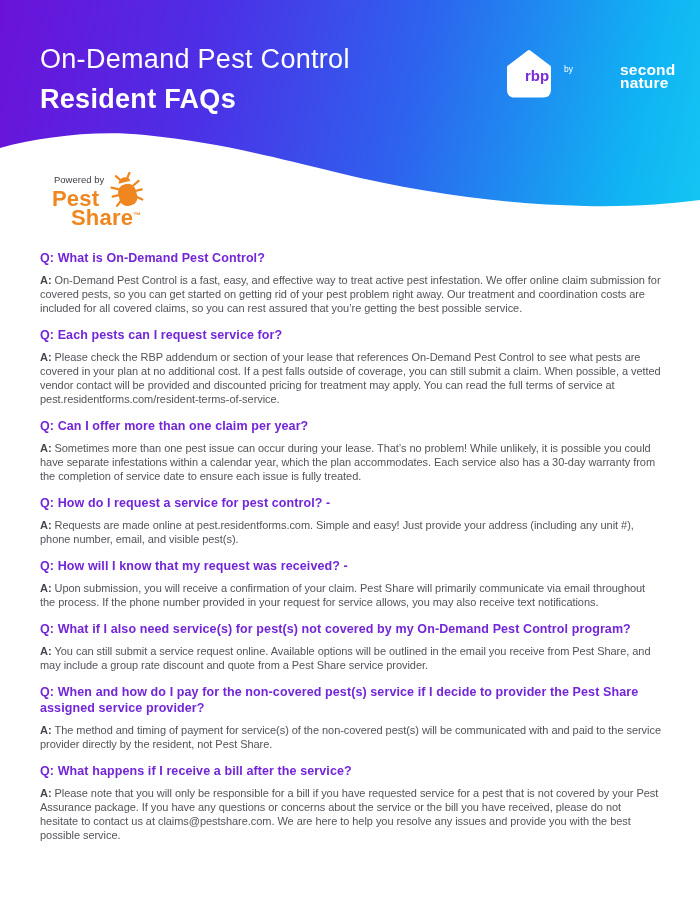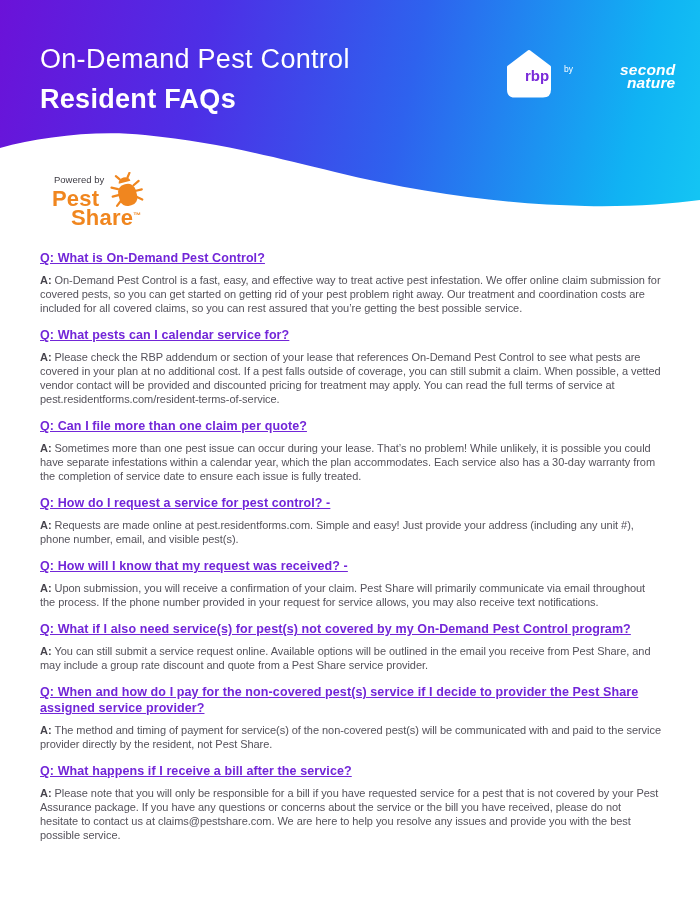--- a/index.html
+++ b/index.html
@@ -21,35 +21,35 @@
   .title-line2 { font-size:27px; font-weight:700; margin-top:9px; letter-spacing:.3px; }
 
   .rbp-lockup { position:absolute; left:504px; top:49px; display:flex; align-items:center; gap:10px; }
   .rbp-badge { position:relative; width:50px; height:52px; }
   .rbp-text {
     position:absolute; left:8px; top:18px; width:50px; text-align:center;
     color:#7a2bd9; font-weight:700; font-size:15px;
   }
   .sn-lockup { display:flex; color:#ffffff; margin-top:2px;gap:45px; }
   .sn-by { font-size:8.5px; margin:1px 2px 0 0; font-weight:400; }
-  .sn-words { display:flex; flex-direction:column; text-align:right; font-size:15.5px; font-weight:700; line-height:13.5px; letter-spacing:.2px;font-style:italic; }
+  .sn-words { display:flex; flex-direction:column; font-size:15.5px; font-weight:700; line-height:13.5px; letter-spacing:.2px; }
 
   
   .powered { position:absolute; left:52px; top:174px; width:170px; height:64px; }
   .powered-label { position:absolute; left:2px; top:0; font-size:9.5px; color:#3d3b43; }
   .ps-pest  { position:absolute; left:0;  top:12px; font-size:22px; font-weight:800; color:#f0861f; letter-spacing:.2px; }
   .ps-share { position:absolute; left:19px; top:31px; font-size:22px; font-weight:800; color:#f0861f; letter-spacing:.2px; }
   .ps-tm { font-size:8px; vertical-align:7px; font-weight:700; }
   .ps-bug { position:absolute; left:57px; top:-2px; }
 
   
   .content { position:absolute; left:40px; top:250px; width:622px; }
   .faq-q {
     color:#7226d8; font-size:12.5px; font-weight:700; line-height:16px;
-    margin:0 0 7px 0; letter-spacing:.1px;text-decoration:underline;
+    margin:0 0 7px 0; letter-spacing:.1px;
   }
   .faq-a {
     color:#55525b; font-size:11px; line-height:14px; margin:0 0 12px 0;
     letter-spacing:-.05px;
   }
   .faq-a b { font-weight:700; color:#47444d; }
 </style>
 </head>
 <body>
 
@@ -103,26 +103,26 @@
     <div class="ps-share"><span>Share</span><span class="ps-tm">™</span></div>
   </div>
 
   <div class="content">
     <section>
       <h3 class="faq-q">Q: What is On-Demand Pest Control?</h3>
       <p class="faq-a"><b>A: </b><span>On-Demand Pest Control is a fast, easy, and effective way to treat active pest infestation. We offer online claim submission for covered pests, so you can get started on getting rid of your pest problem right away. Our treatment and coordination costs are included for all covered claims, so you can rest assured that you’re getting the best possible service.</span></p>
     </section>
 
     <section>
-      <h3 class="faq-q">Q: What pests can I calendar service for?</h3>
+      <h3 class="faq-q">Q: Each pests can I request service for?</h3>
       <p class="faq-a"><b>A: </b><span>Please check the RBP addendum or section of your lease that references On-Demand Pest Control to see what pests are covered in your plan at no additional cost. If a pest falls outside of coverage, you can still submit a claim. When possible, a vetted vendor contact will be provided and discounted pricing for treatment may apply. You can read the full terms of service at pest.residentforms.com/resident-terms-of-service.</span></p>
     </section>
 
     <section>
-      <h3 class="faq-q">Q: Can I file more than one claim per quote?</h3>
+      <h3 class="faq-q">Q: Can I offer more than one claim per year?</h3>
       <p class="faq-a"><b>A: </b><span>Sometimes more than one pest issue can occur during your lease. That’s no problem! While unlikely, it is possible you could have separate infestations within a calendar year, which the plan accommodates. Each service also has a 30-day warranty from the completion of service date to ensure each issue is fully treated.</span></p>
     </section>
 
     <section>
       <h3 class="faq-q">Q: How do I request a service for pest control? -</h3>
       <p class="faq-a"><b>A: </b><span>Requests are made online at pest.residentforms.com. Simple and easy! Just provide your address (including any unit #), phone number, email, and visible pest(s).</span></p>
     </section>
 
     <section>
       <h3 class="faq-q">Q: How will I know that my request was received? -</h3>

